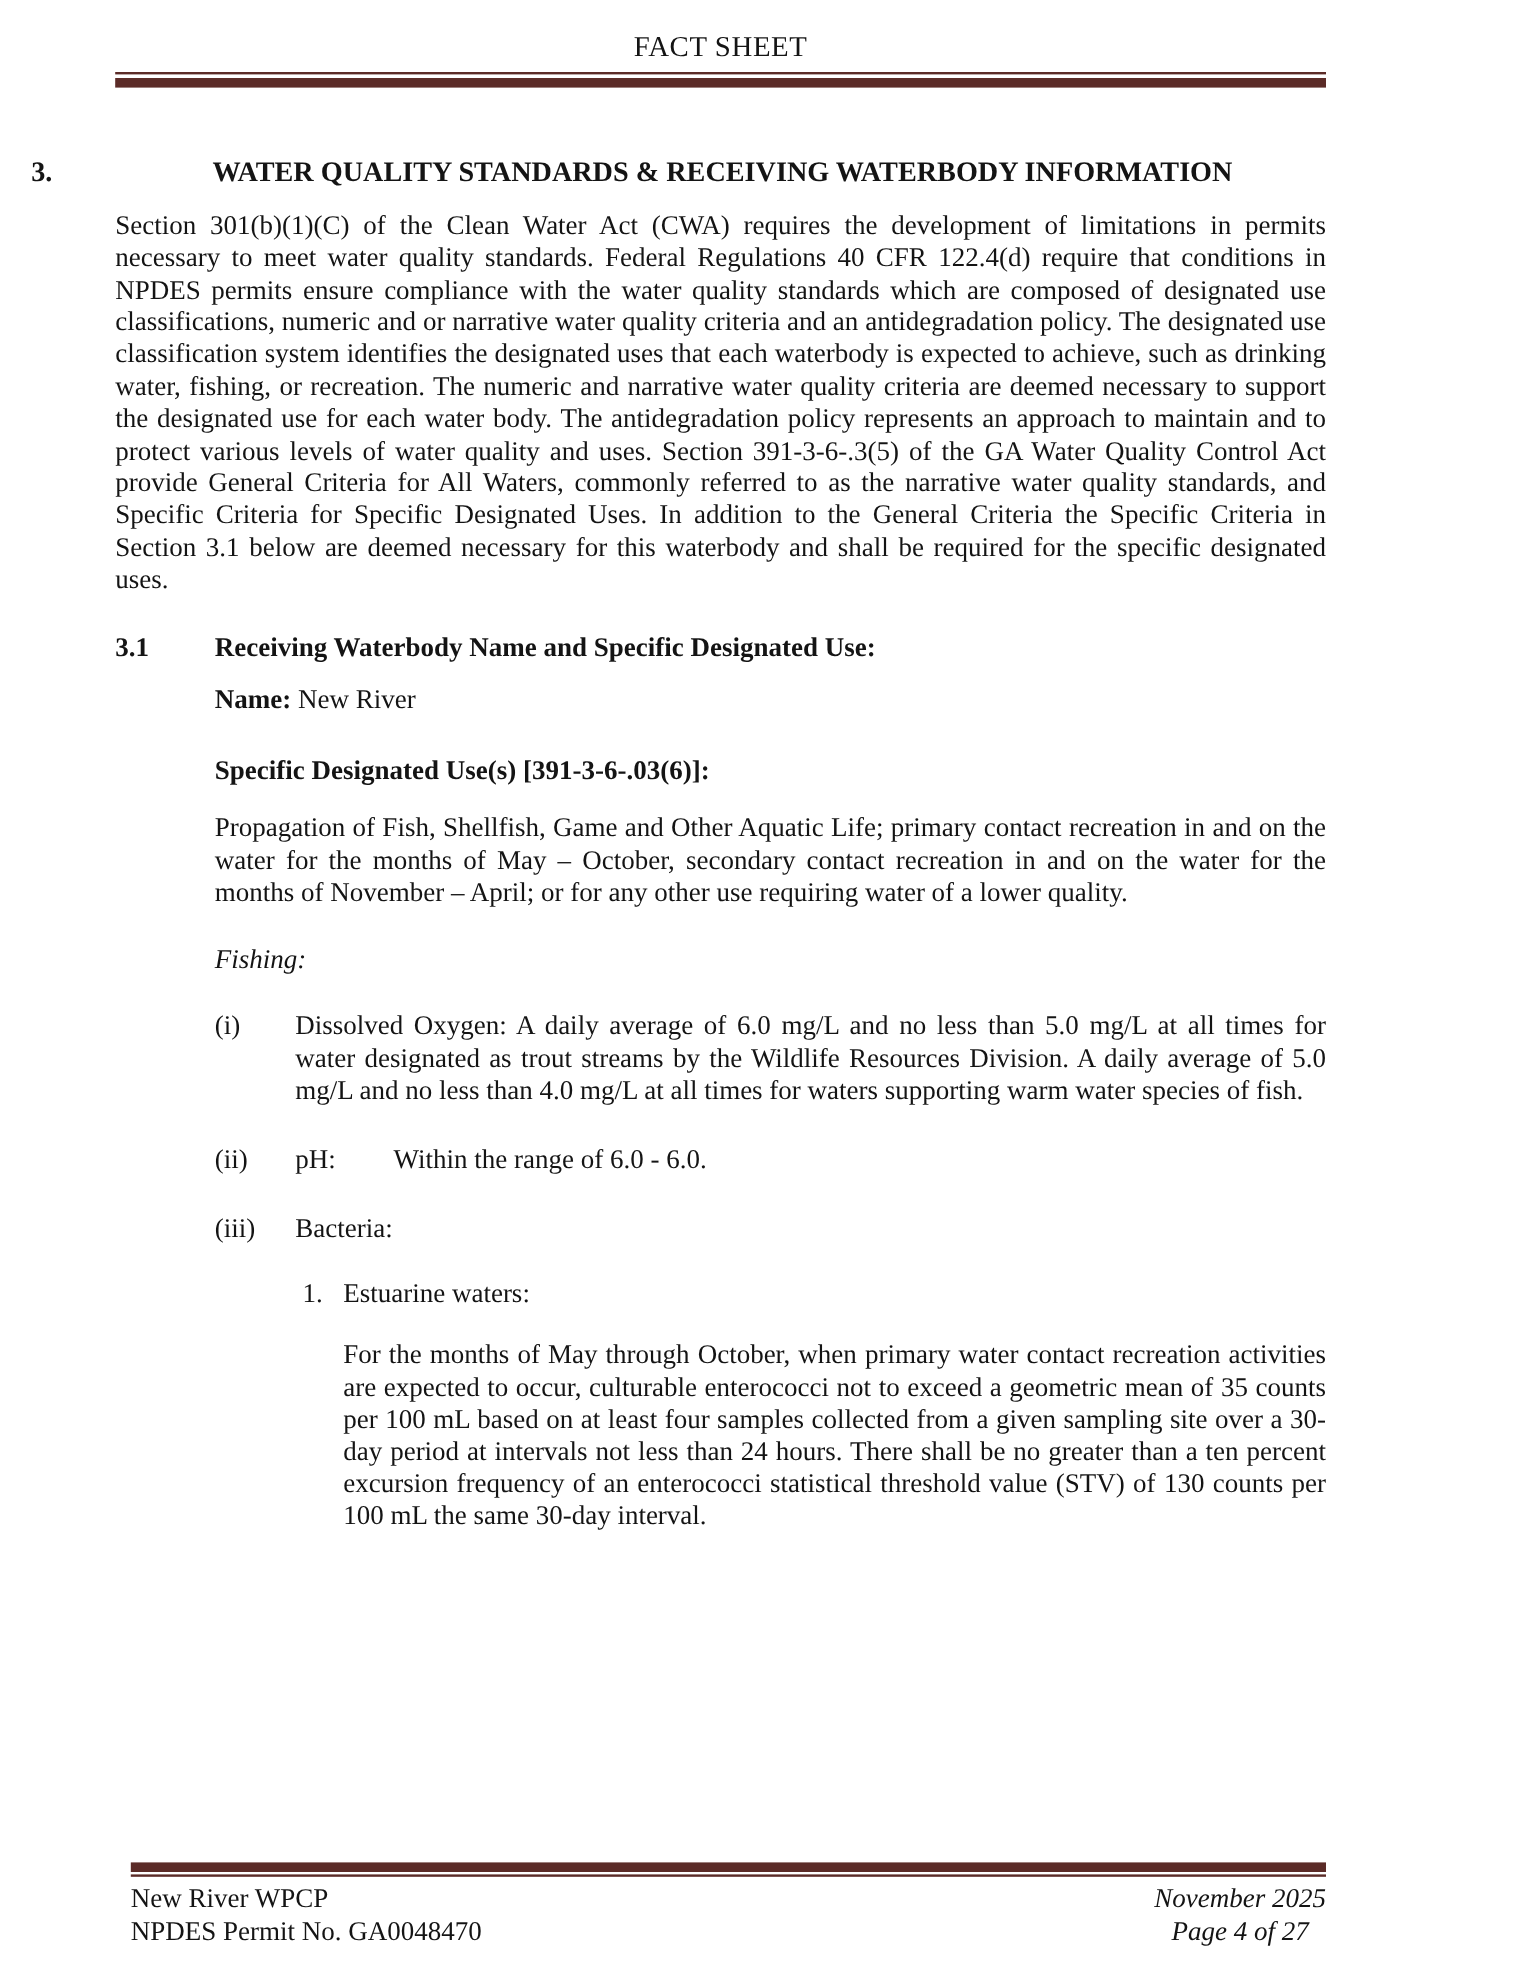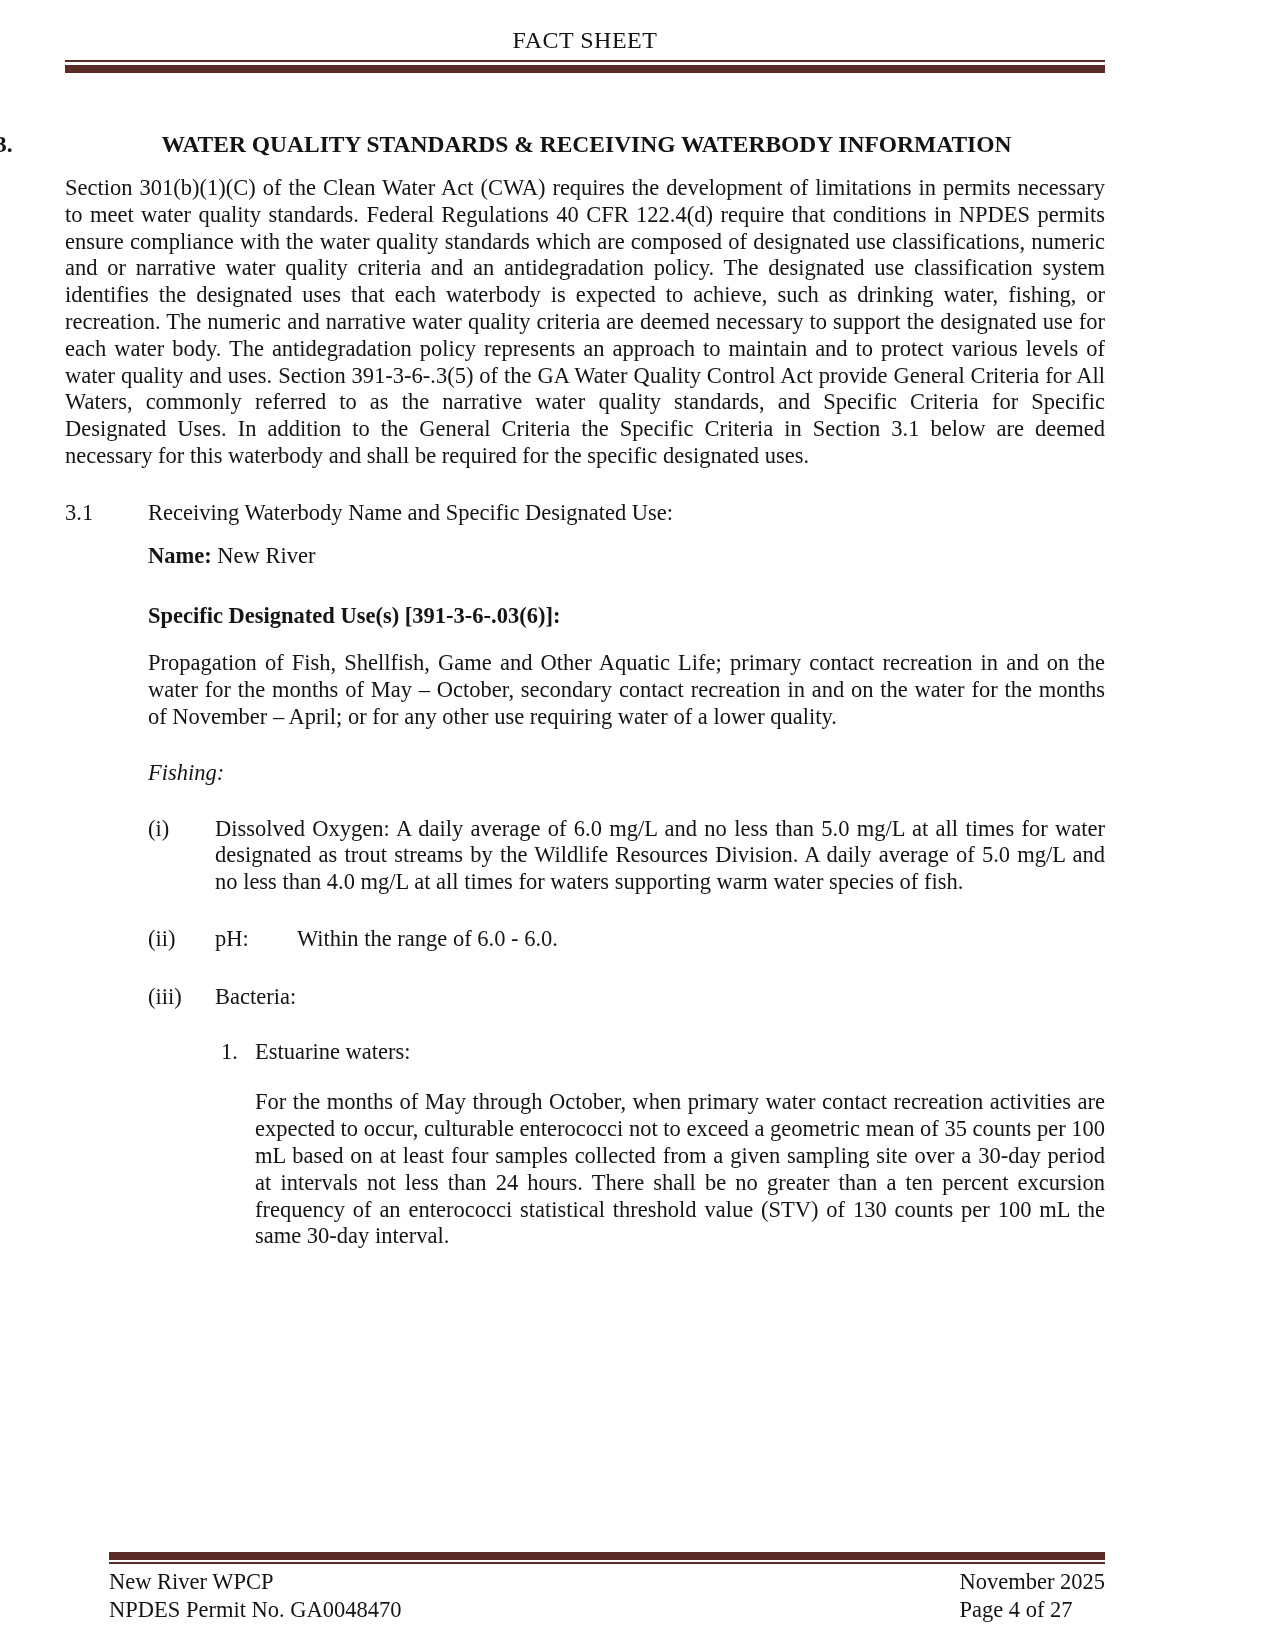--- a/index.html
+++ b/index.html
@@ -3,21 +3,21 @@
 <meta charset="utf-8">
 <style>
   html, body { margin: 0; padding: 0; background: #ffffff; }
   .page {
     position: relative;
     width: 1275px;
     height: 1650px;
     margin: 0 auto;
     background: #ffffff;
     box-sizing: border-box;
-    padding: 26px 170px 0 65px;
+    padding: 26px 170px 0 96px;
     font-family: "Liberation Serif", "DejaVu Serif", serif;
     color: #141414;
     font-size: 22.5px;
     line-height: 26.8px;
     overflow: hidden;
   }
   .doc-title {
     text-align: center;
     font-size: 24px;
     line-height: 28px;
@@ -39,21 +39,21 @@
   .section-heading .sec-num { width: 73px; flex: 0 0 73px; }
   .section-heading .sec-title { flex: 1; text-align: center; }
 
   p { margin: 0; }
   .just { text-align: justify; }
   .intro { margin-top: 17px; }
 
   .sub-heading {
     margin-top: 29px;
     display: flex;
-    font-weight: normal;
+    font-weight: bold;
     line-height: 27px;
   }
   .sub-heading .sub-num { width: 83px; flex: 0 0 83px; }
   .sub-heading .sub-title { flex: 1; }
 
   .indent1 { margin-left: 83px; }
   .name-line { margin-top: 17px; }
   .use-heading { margin-top: 33px; font-weight: bold; }
   .use-category { margin-top: 29px; font-style: italic; }
   .use-desc { margin-top: 21px; }
@@ -85,21 +85,21 @@
     right: 170px;
     bottom: 26px;
   }
   .doc-footer .rule-thin { margin-top: 2px; }
   .footer-cols {
     margin-top: 4px;
     display: flex;
     justify-content: space-between;
     line-height: 28px;
   }
-  .footer-right { text-align: left; }
+  .footer-right { text-align: center; font-style: italic; }
 </style>
 </head>
 <body>
 
 <div class="page">
 
   <div class="doc-header">
     <div class="doc-title">FACT SHEET</div>
     <div class="rule-thin"></div>
     <div class="rule-thick"></div>

